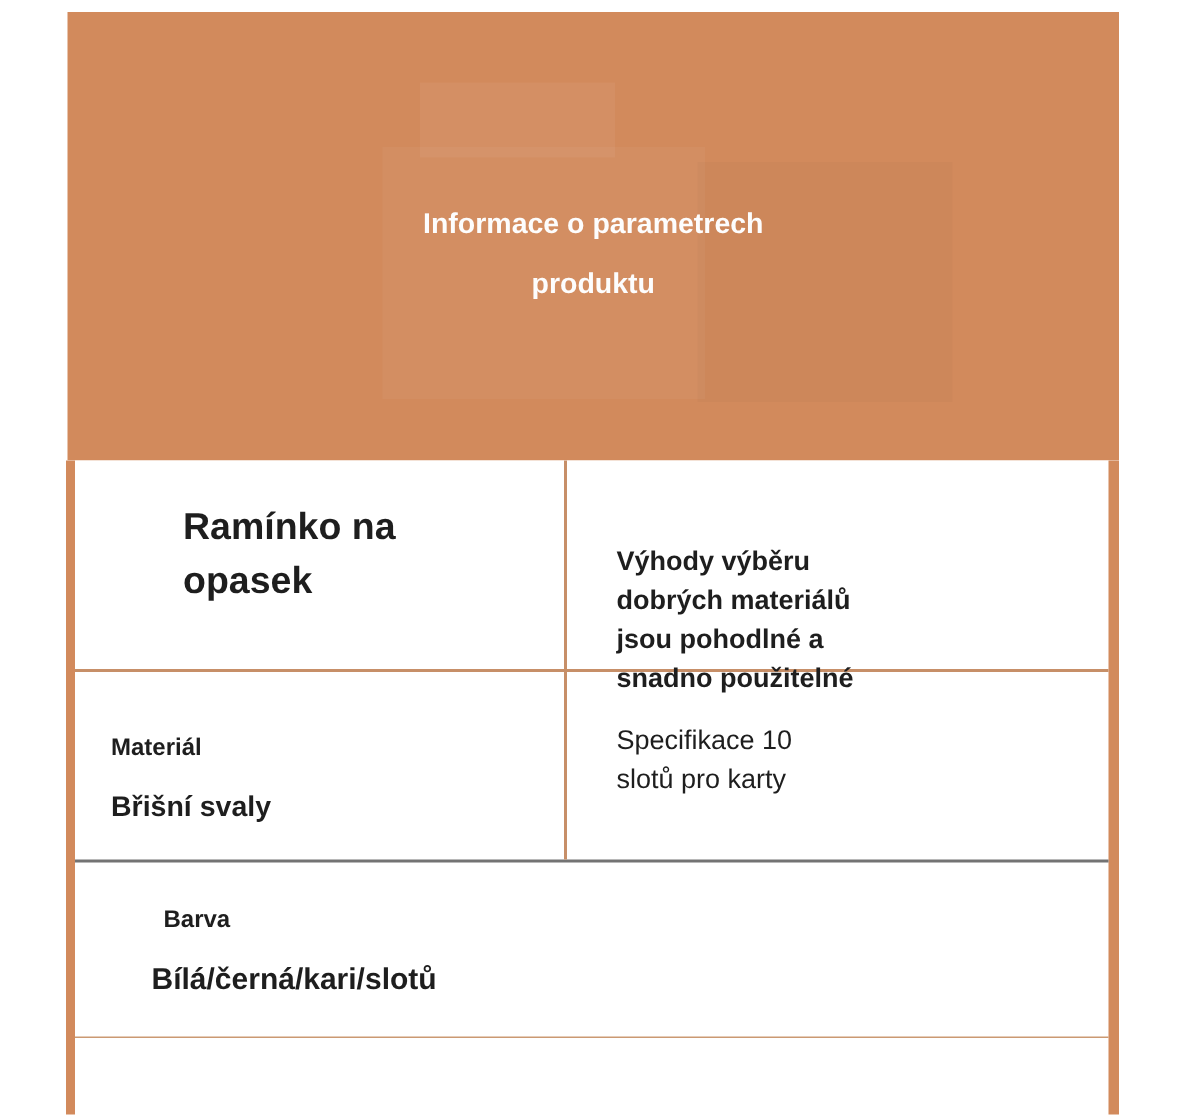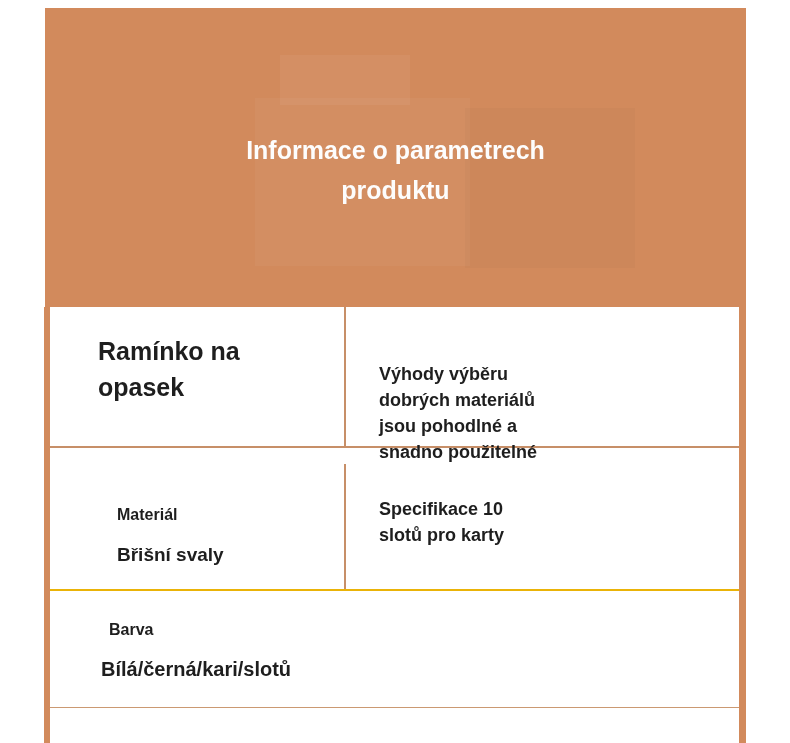--- a/index.html
+++ b/index.html
@@ -28,67 +28,68 @@
   .patch.p1 { left: 235px; top: 47px;  width: 130px; height: 50px;  background: rgba(255,255,255,0.05); }
   .patch.p2 { left: 210px; top: 90px;  width: 215px; height: 168px; background: rgba(255,255,255,0.04); }
   .patch.p3 { left: 420px; top: 100px; width: 170px; height: 160px; background: rgba(0,0,0,0.02); }
   .banner-title {
     position: absolute;
     left: 0;
     right: 0;
     top: 122px;
     text-align: center;
     color: #fdfdfd;
-    font-size: 25px;
+    font-size: 19px;
     line-height: 40px;
     font-weight: 700;
   }
   .spec-table {
     position: absolute;
     left: 44px;
     top: 307px;
     width: 702px;
     height: 436px;
     box-sizing: border-box;
     border-left: 6px solid #d28a5c;
     border-right: 7px solid #d28a5c;
     background: #ffffff;
     display: flex;
     flex-direction: column;
   }
   .row { box-sizing: border-box; display: flex; }
   .row-1 { height: 141px; border-bottom: 2px solid #c78f68; }
-  .row-2 { height: 127px; border-bottom: 2px solid #eab308; margin-top: 16px; }
+  .row-2 { height: 127px; border-bottom: 2px solid #737373; }
   .row-3 { height: 117px; border-bottom: 1px solid #cb9972; display: block; }
   .row-4 { flex: 1; }
   .cell { box-sizing: border-box; }
   .cell.left {
-    width: 296px;
+    width: 328px;
     border-right: 2px solid #c78f68;
+    padding-left: 24px;
   }
   .cell.right { flex: 1; }
   .product-name {
     padding: 26px 0 0 48px;
     font-size: 25px;
     line-height: 36px;
     font-weight: 700;
   }
   .benefit-text {
     padding: 30px 0 0 33px;
     font-size: 18px;
     line-height: 26px;
     font-weight: 700;
     margin-top: 24px;
   }
   .material-cell { padding: 40px 0 0 67px; }
   .spec-text {
     padding: 32px 0 0 33px;
     font-size: 18px;
     line-height: 26px;
-    font-weight: 700;
+    font-weight: 400;
   }
   .field-label {
     font-size: 16px;
     line-height: 22px;
     font-weight: 700;
   }
   .field-value {
     margin-top: 16px;
     font-size: 19px;
     line-height: 26px;

